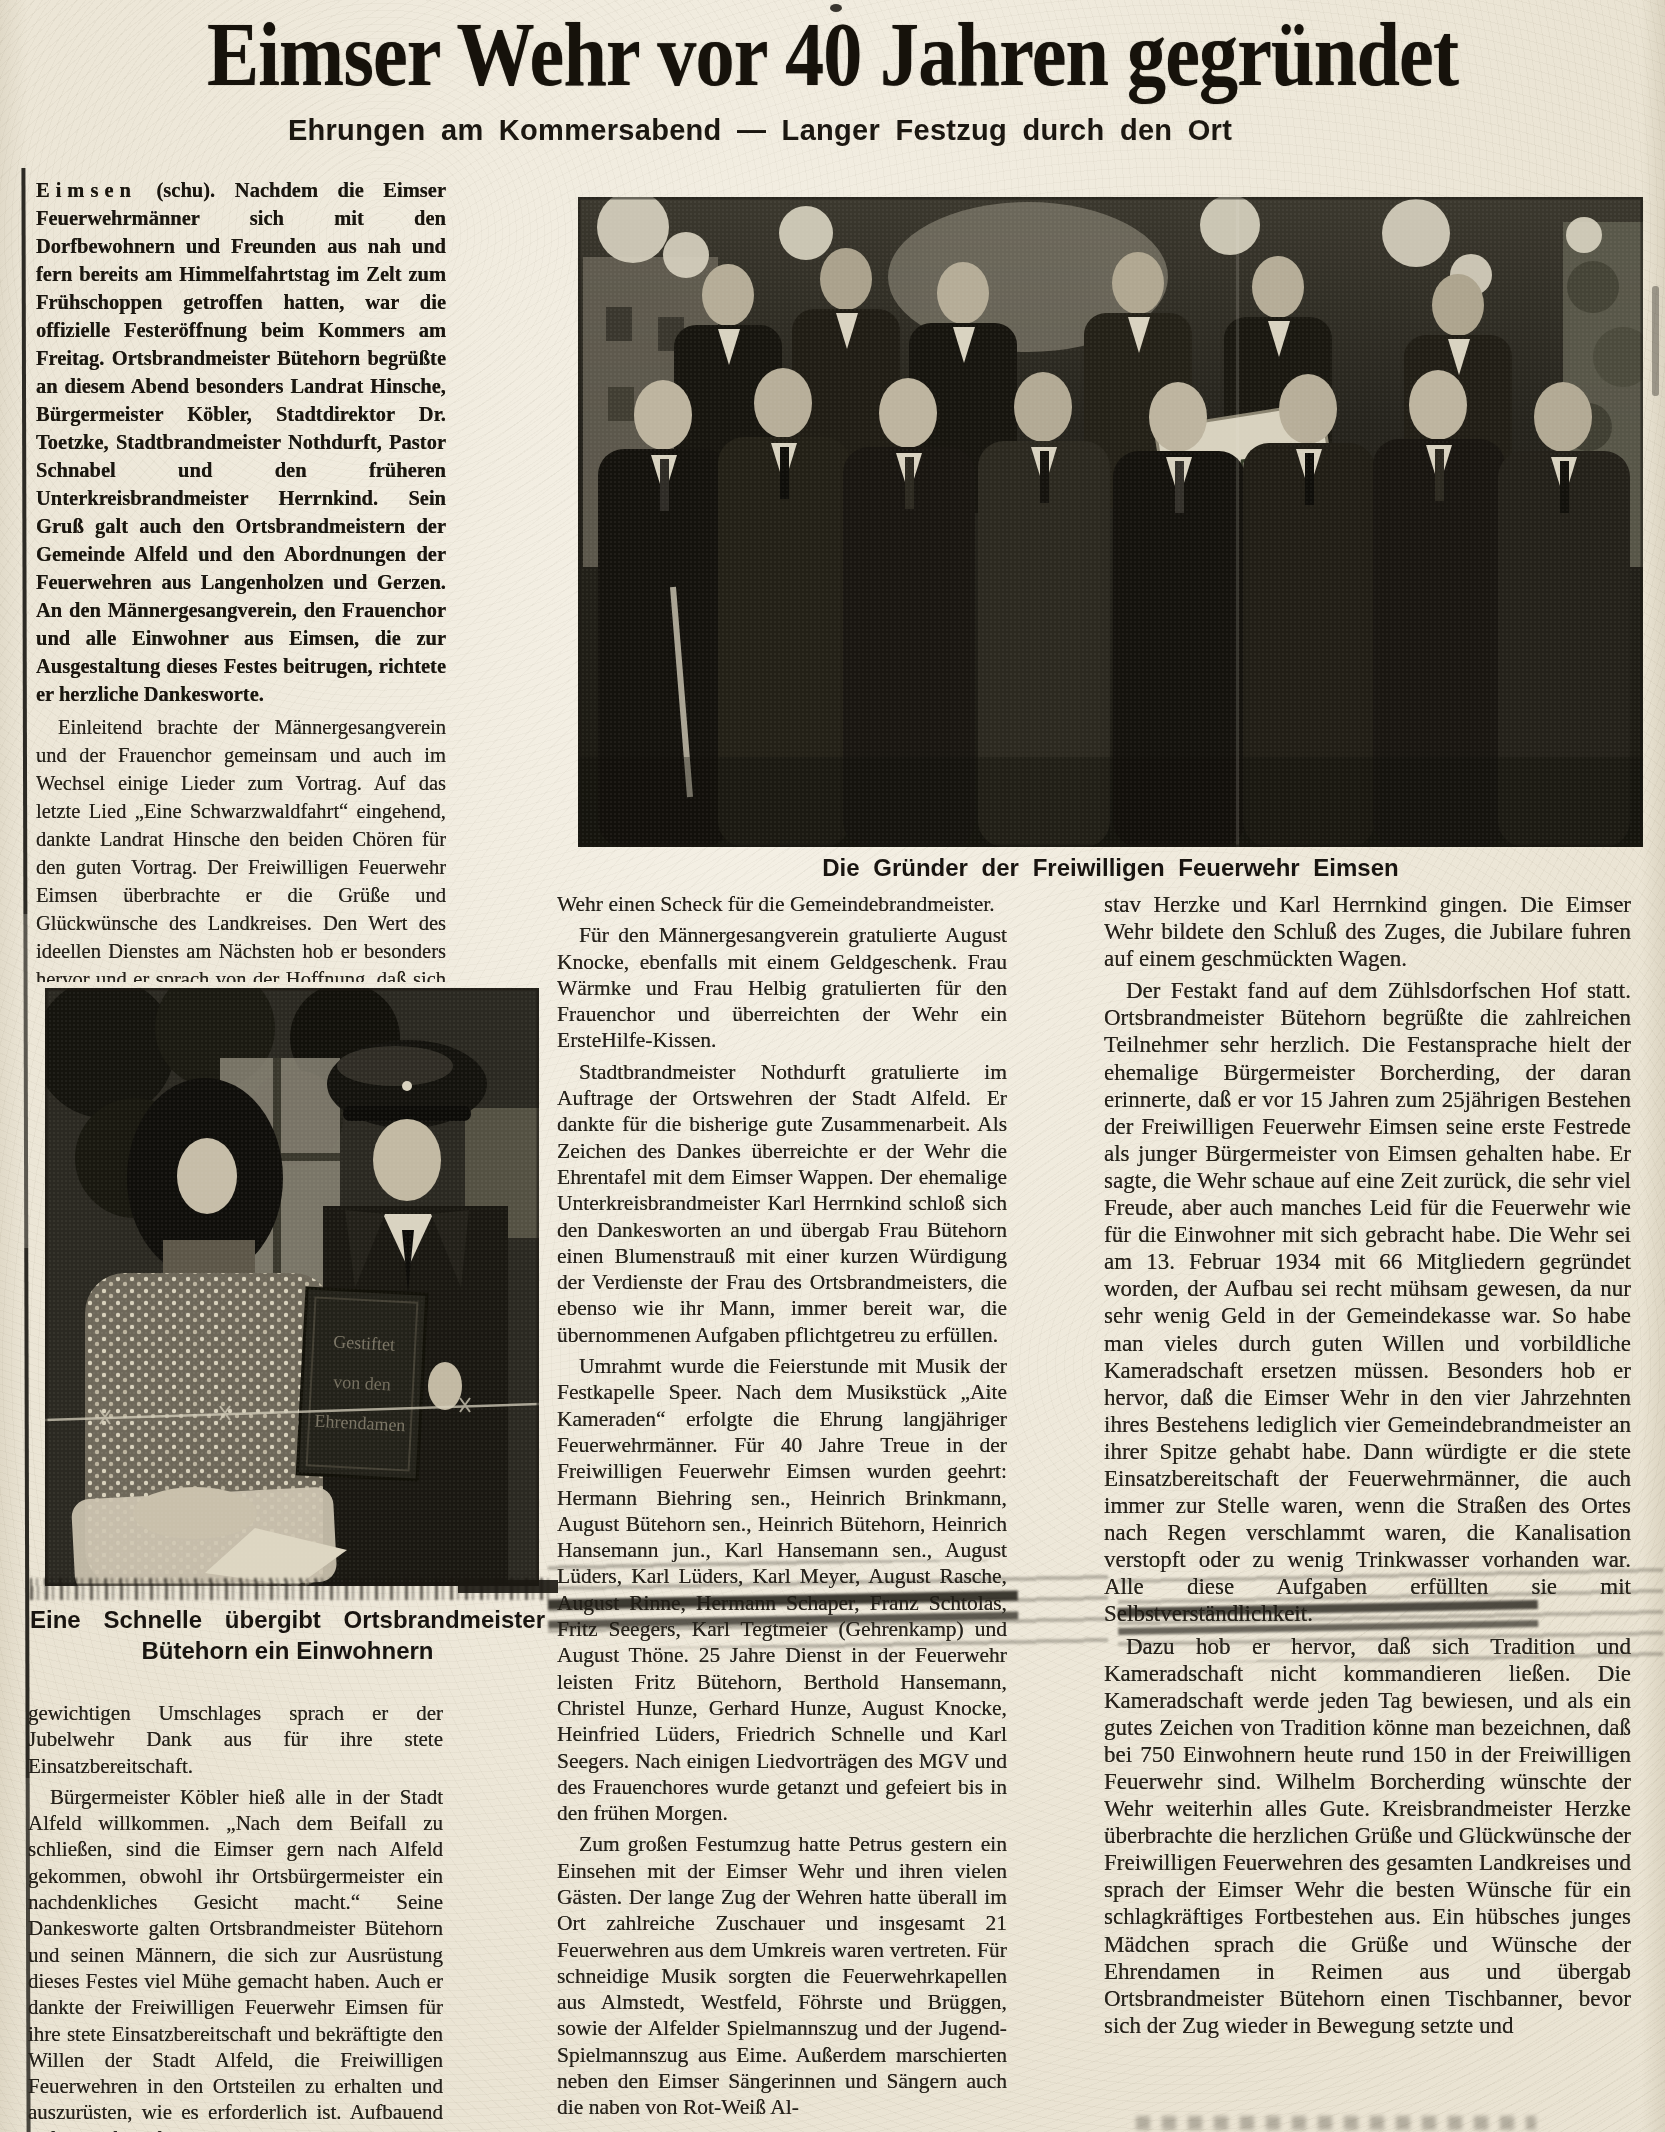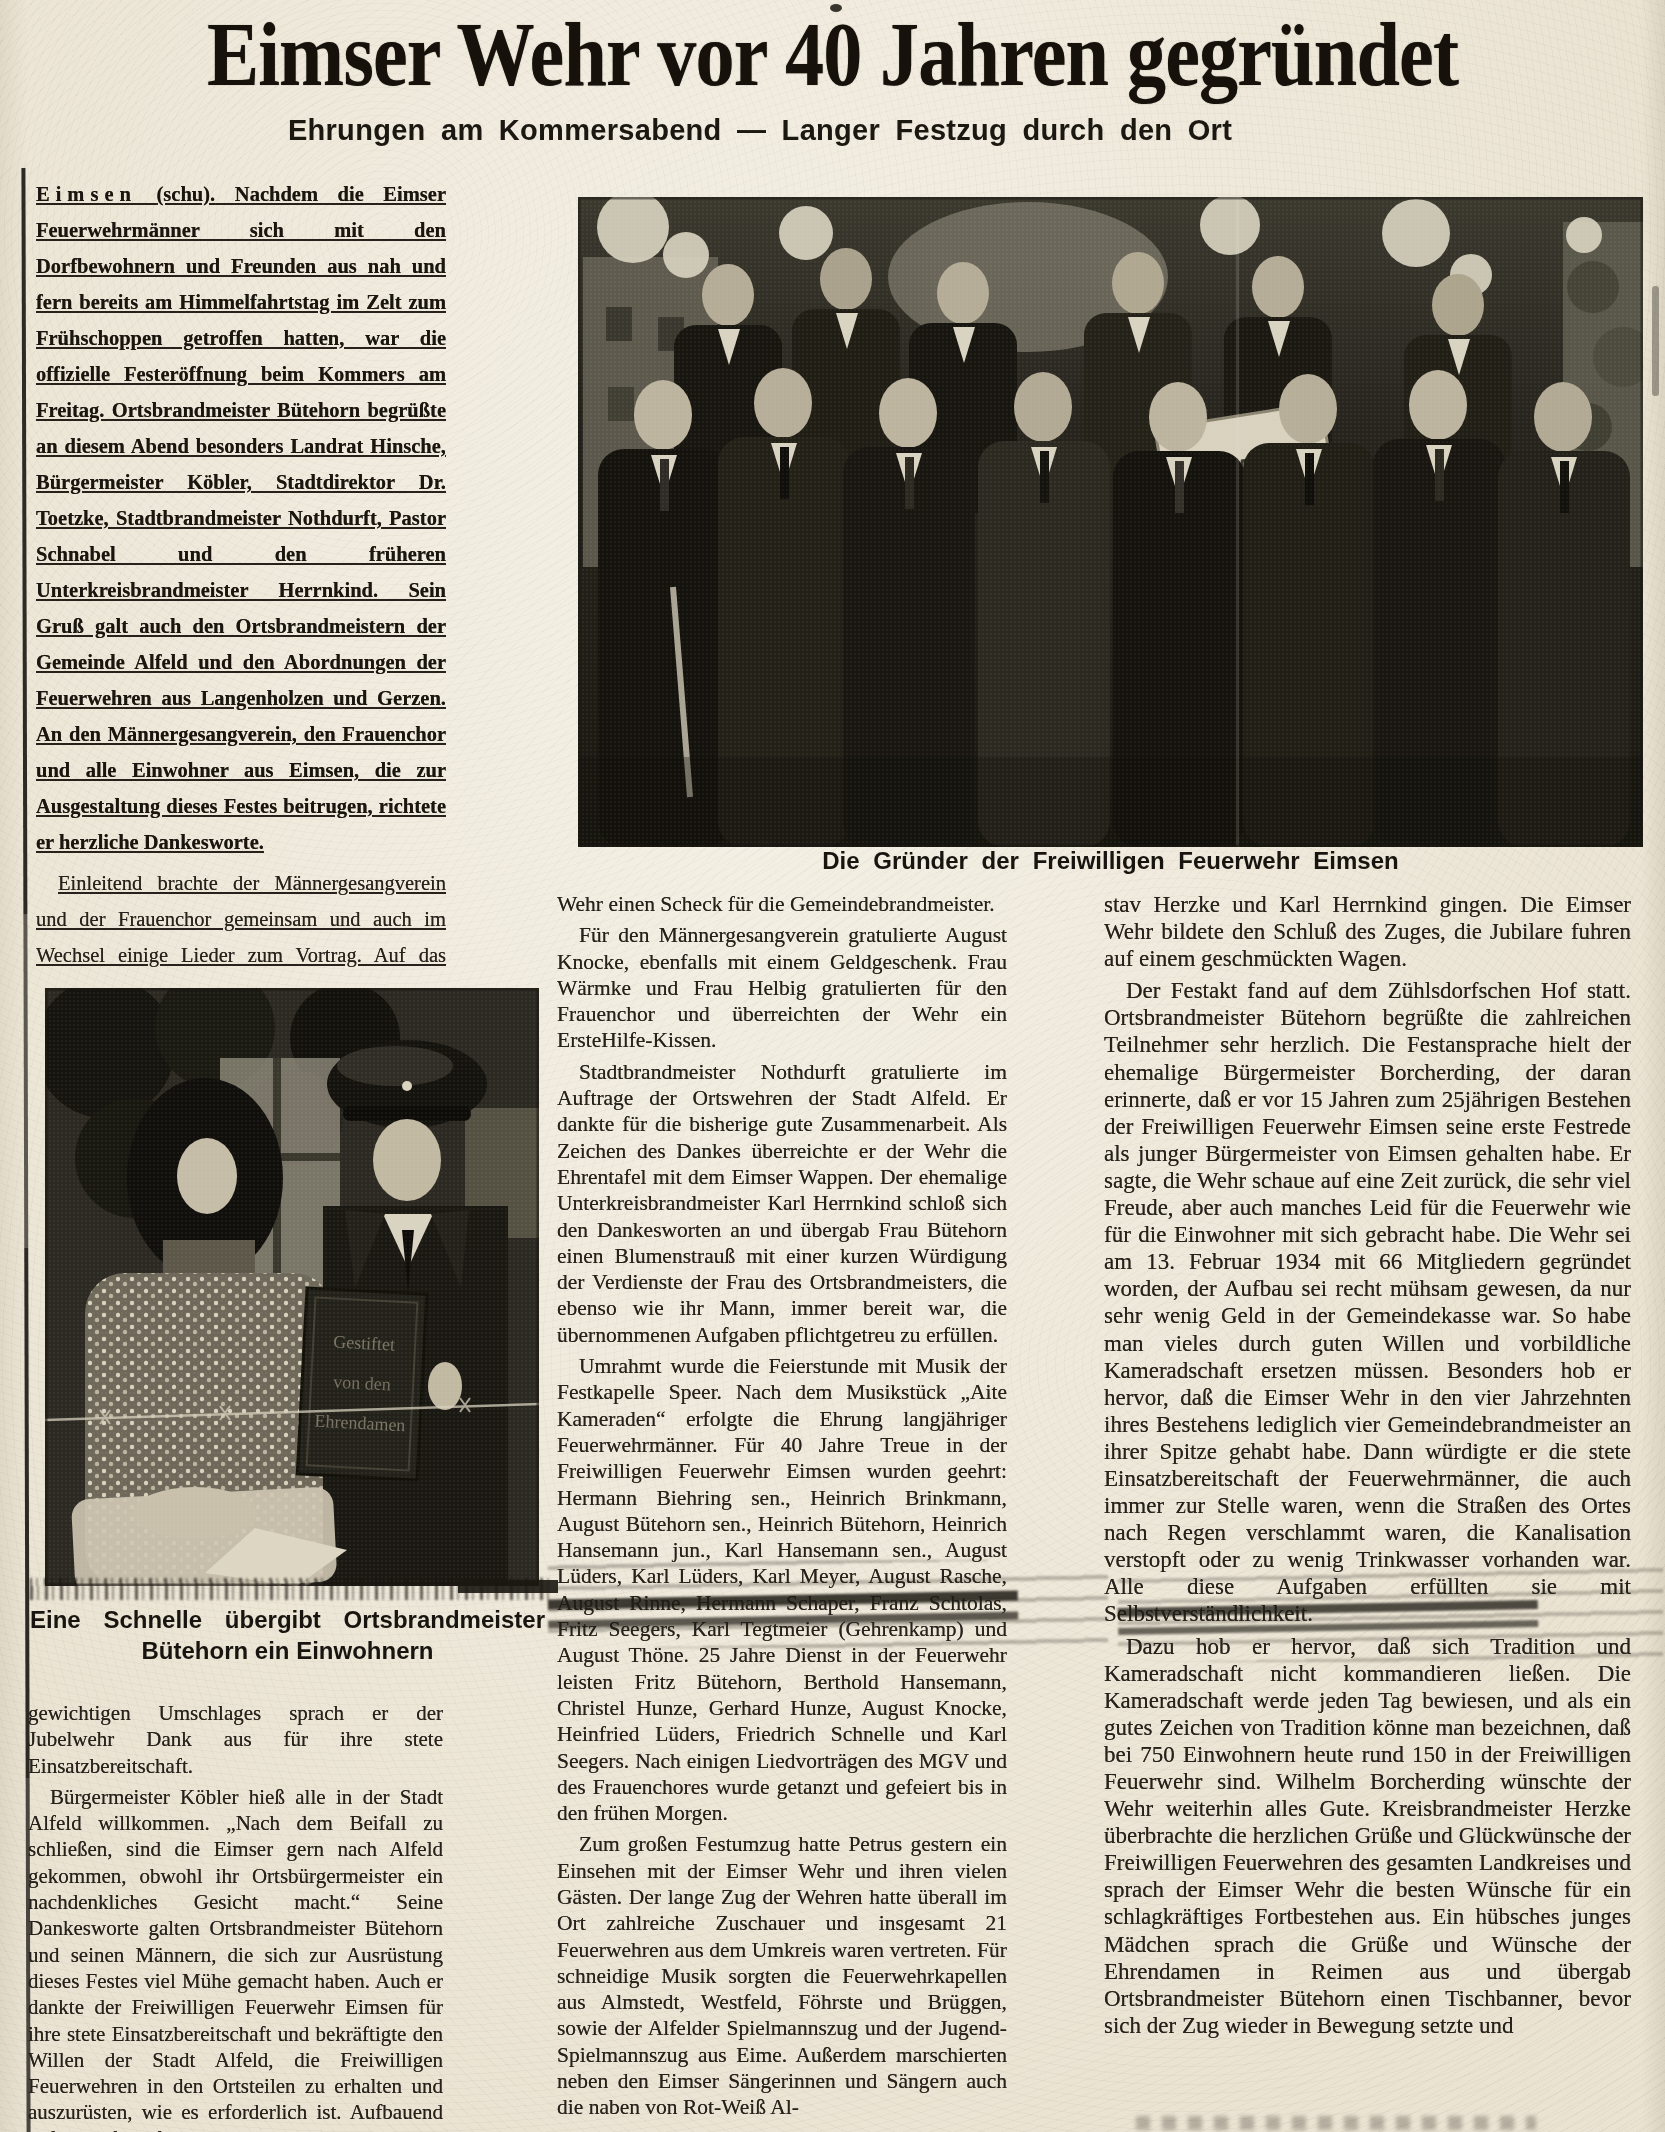--- a/index.html
+++ b/index.html
@@ -24,35 +24,35 @@
   .subhead{position:absolute;top:114px;left:60px;width:1400px;margin:0;
            font-family:"Liberation Sans","DejaVu Sans",sans-serif;
            font-size:29px;font-weight:700;text-align:center;color:#1b1711;
            word-spacing:7px;letter-spacing:.3px;}
   
   .col{position:absolute;text-align:justify;hyphens:auto;-webkit-hyphens:auto;
        text-shadow:0 0 .5px rgba(38,34,27,.75);}
   .col p{margin:0 0 5px 0;text-indent:22px;}
   .col p.noindent{text-indent:0;}
   .col-left{left:36px;top:176px;width:410px;height:806px;overflow:hidden;
-            font-size:20.5px;line-height:36px;text-decoration:underline;}
+            font-size:20.5px;line-height:28px;}
   .col-left .p1{font-weight:700;color:#1a160f;}
   .lead{letter-spacing:6px;font-weight:700;}
   .credit{font-weight:700;}
   .col-bottom-left{left:28px;top:1700px;width:415px;height:432px;overflow:hidden;
                    font-size:21px;line-height:26.3px;}
   .col-middle{left:557px;top:891px;width:450px;height:1241px;overflow:hidden;
               font-size:21.5px;line-height:26.3px;}
   .col-right{left:1104px;top:891px;width:527px;height:1241px;overflow:hidden;
              font-size:23px;line-height:27.1px;}
   
   figure{margin:0;padding:0;}
   .fig-founders{position:absolute;left:578px;top:197px;width:1065px;}
   .fig-founders .photo{width:1065px;height:650px;display:block;}
-  .fig-founders figcaption{
+  .fig-founders figcaption{margin-top:7px;
       font-family:"Liberation Sans","DejaVu Sans",sans-serif;
       font-size:24px;font-weight:700;text-align:center;color:#181410;
       word-spacing:7px;}
   .fig-banner{position:absolute;left:30px;top:988px;width:515px;}
   .fig-banner .photo{margin-left:15px;width:494px;height:598px;display:block;}
   .fig-banner figcaption{margin-top:18px;
       font-family:"Liberation Sans","DejaVu Sans",sans-serif;
       font-size:24px;font-weight:700;color:#181410;line-height:31px;}
   .capline1{text-align:justify;text-align-last:justify;}
   .capline2{text-align:center;}

